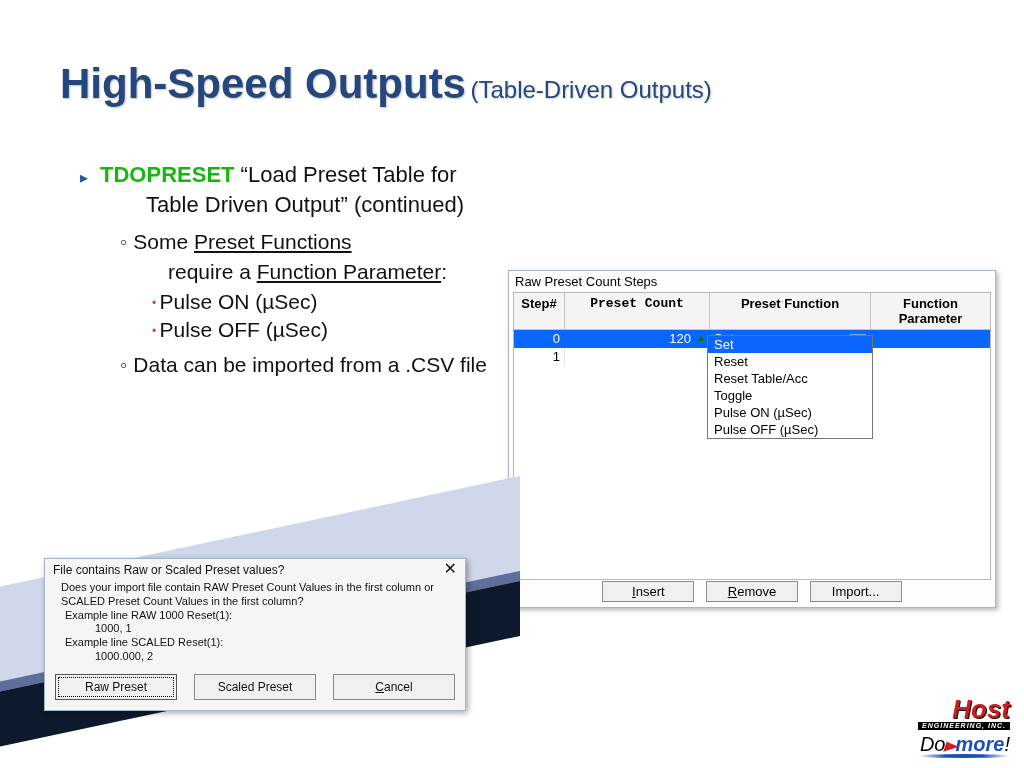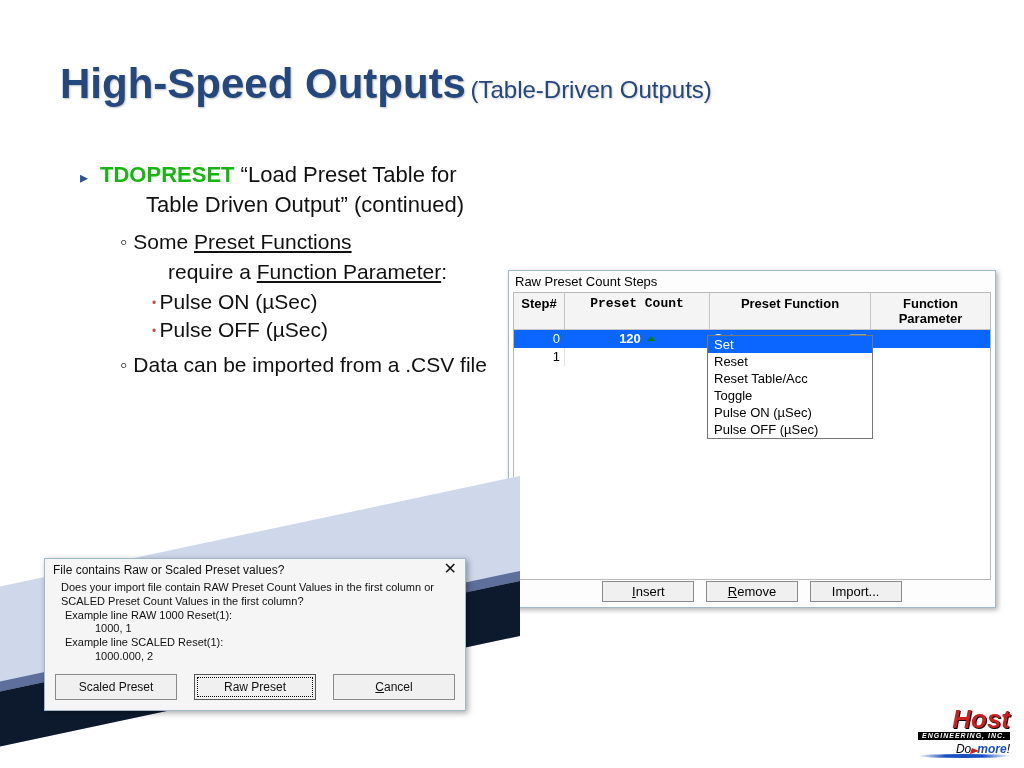--- a/index.html
+++ b/index.html
@@ -102,21 +102,21 @@
     padding: 3px 4px;
   }
   .raw-h.step  { width: 42px; }
   .raw-h.count { width: 136px; font-family: Liberation Mono, monospace; }
   .raw-h.func  { width: 152px; }
   .raw-h.param { flex: 1; border-right: none; }
 
   .raw-row { display: flex; height: 18px; }
   .raw-row .c { border-right: 1px solid #e2e2e2; padding: 1px 4px; }
   .raw-row .c.step  { width: 42px;  text-align: right; }
-  .raw-row .c.count { width: 136px; text-align: center; font-weight: bold; }
+  .raw-row .c.count { width: 136px; text-align: right; }
   .raw-row .c.func  { width: 152px; text-align: left; position: relative; }
   .raw-row .c.param { flex: 1; border-right: none; }
   .raw-row.sel { background: #0a66ff; color: #fff; }
   .raw-row.sel .c { border-right-color: #0a66ff; }
   .count-marker {
     display: inline-block;
     width: 0; height: 0;
     border-left: 4px solid transparent;
     border-right: 4px solid transparent;
     border-bottom: 5px solid #0c7a0c;
@@ -237,21 +237,21 @@
     display: block;
     font-size: 7px;
     background: #000;
     color: #fff;
     padding: 1px 4px;
     letter-spacing: 1px;
   }
   .logo-domore {
     margin-top: 2px;
     font-family: "Arial", sans-serif;
-    font-size: 12px;
+    font-size: 20px;
     color: #000;
     font-style: italic;
   }
   .logo-domore .do   { color: #000; font-weight: 500; }
   .logo-domore .more { color: #1a4fbf; font-weight: bold; }
   .logo-domore .arrow{ color: #cc1f1f; display:inline-block; transform: scaleX(1.4) translateY(1px); }
   .logo-domore .swoosh {
     display: block;
     height: 4px;
     background: linear-gradient(90deg, transparent 0, #1a4fbf 30%, #1a4fbf 70%, transparent 100%);
@@ -328,22 +328,22 @@
   </div>
   <div class="dlg-body">
     <p class="line">Does your import file contain RAW Preset Count Values in the first column or</p>
     <p class="line">SCALED Preset Count Values in the first column?</p>
     <p class="line ind1"> Example line RAW 1000 Reset(1):</p>
     <p class="line ind2">1000, 1</p>
     <p class="line ind1"> Example line SCALED Reset(1):</p>
     <p class="line ind2">1000.000, 2</p>
   </div>
   <div class="dlg-buttons">
+    <span class="dlg-btn primary">Raw Preset</span>
     <span class="dlg-btn">Scaled Preset</span>
-    <span class="dlg-btn primary">Raw Preset</span>
     <span class="dlg-btn"><span class="mn">C</span>ancel</span>
   </div>
 </div>
 
 <div class="accent-band">
   <div class="b1"></div>
     <div class="b3"></div>
     <div class="b2"></div>
 </div>
 

